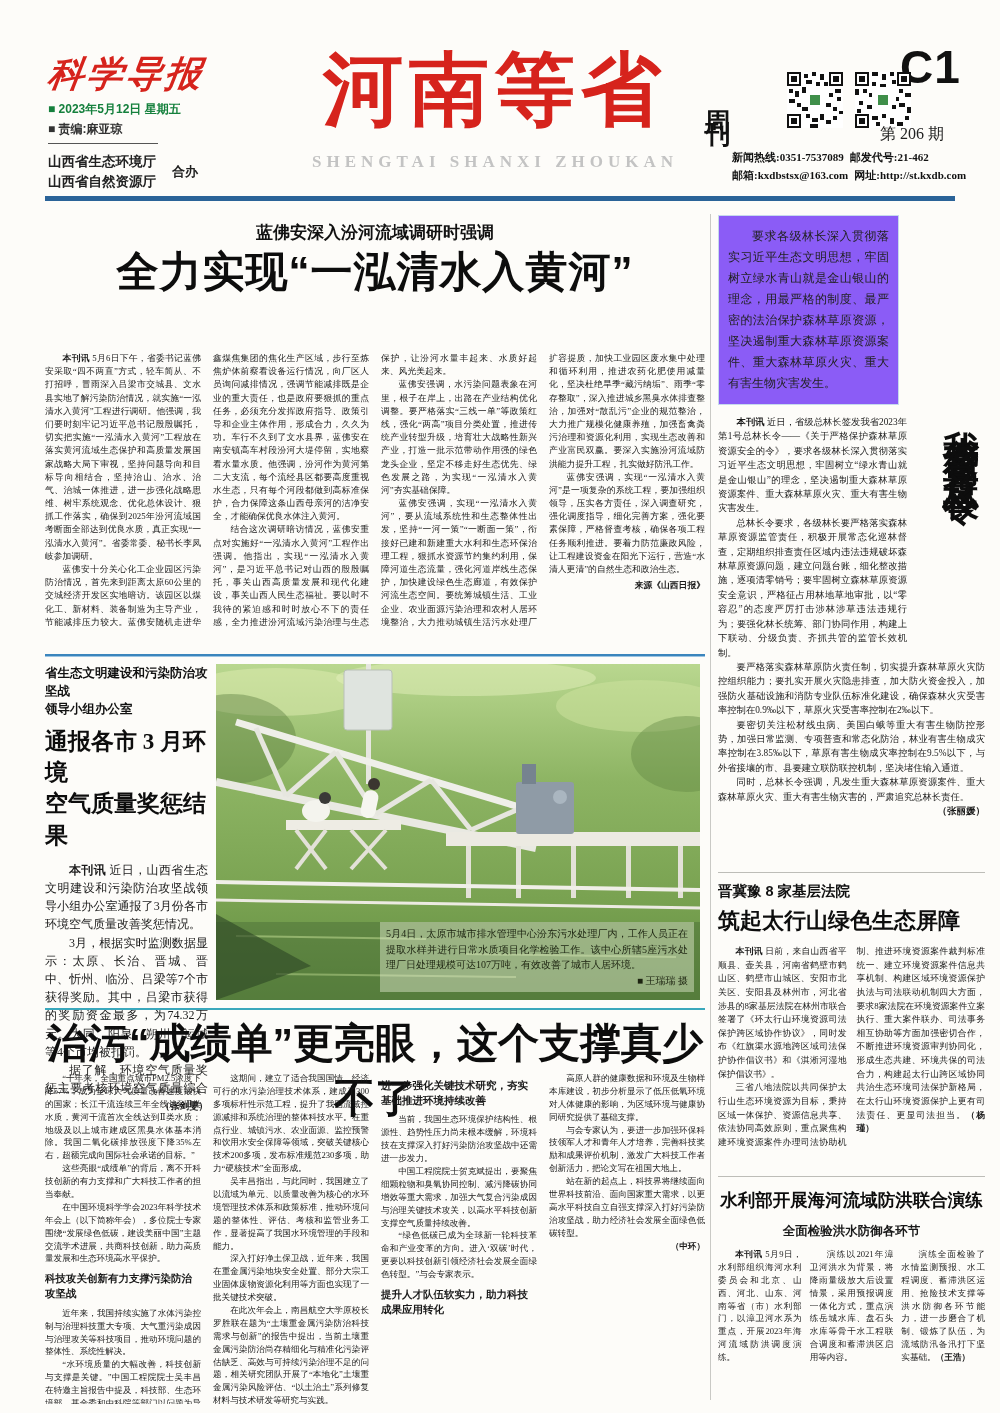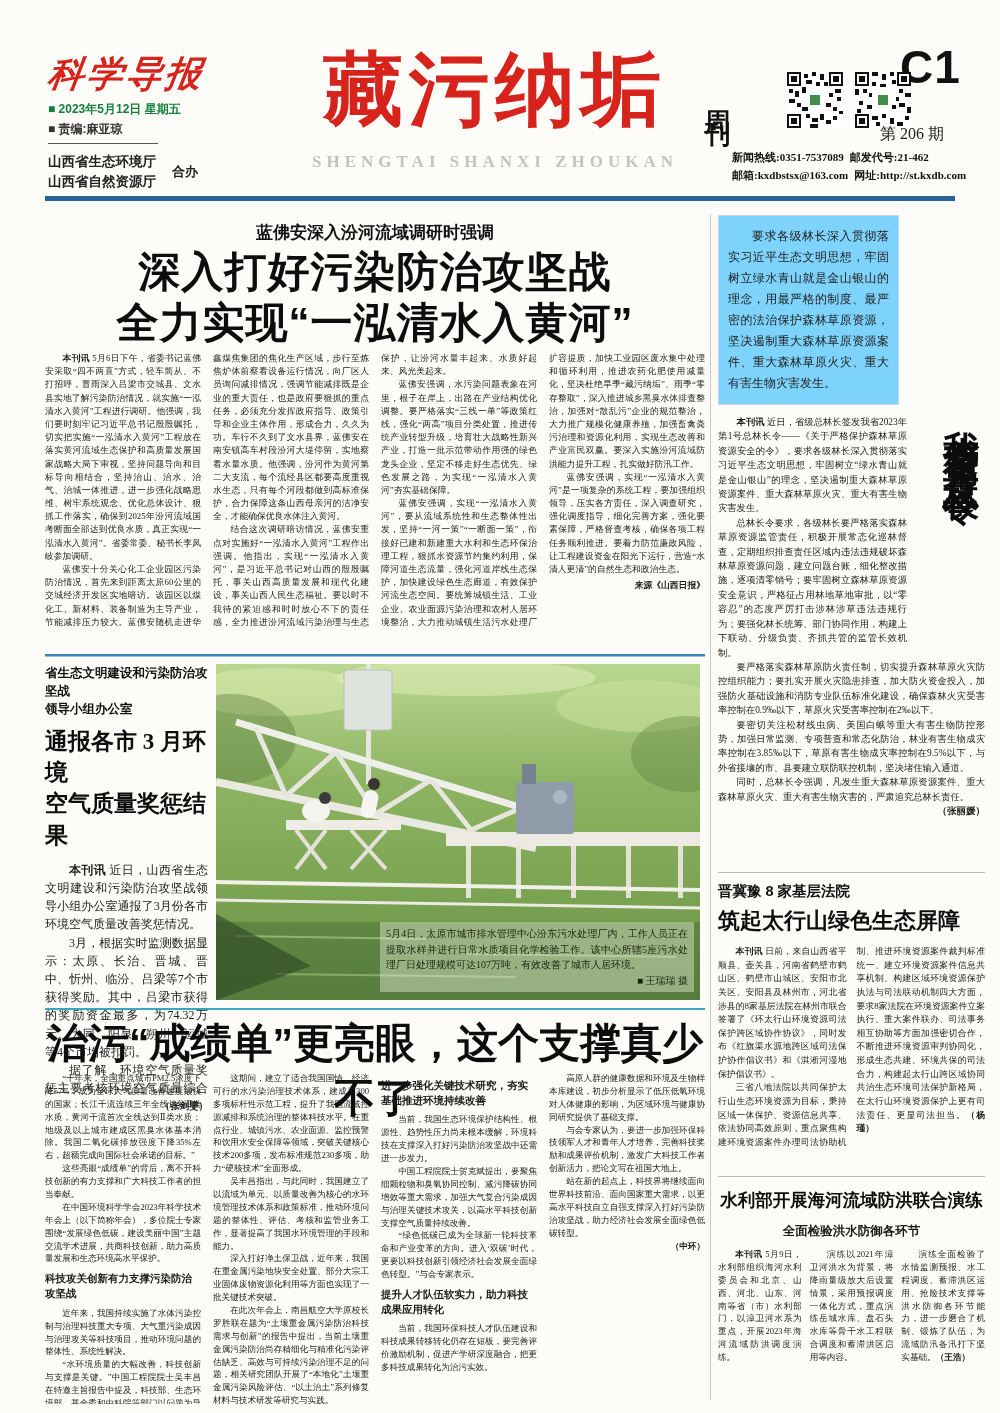--- a/index.html
+++ b/index.html
@@ -56,21 +56,21 @@
   .tech-cols{left:45px;top:1072px;width:660px;height:332px;display:flex;gap:12px;}
   .tech-cols .c{flex:1;overflow:hidden;font-size:8.6px;line-height:1.5;text-align:justify;}
   .tech-cols p{margin:0;text-indent:2em;}
   .tech-cols .sh{font-family:"Liberation Sans","DejaVu Sans",sans-serif;font-weight:bold;font-size:10.5px;
                  line-height:1.4;margin:6px 0;text-indent:0;text-align:left;}
   .tech-cols .by{display:block;text-align:right;font-weight:bold;}
   
   .forest{left:718px;top:215px;width:267px;height:650px;overflow:hidden;}
   .forest .vt{float:right;writing-mode:vertical-rl;text-orientation:upright;height:438px;width:78px;
               text-align:center;font-size:36px;font-weight:900;letter-spacing:6px;color:#0d0d0d;}
-  .forest .box{margin-right:86px;background:#7dd3fc;border:1px solid #c6d9ec;padding:10px 9px;
+  .forest .box{margin-right:86px;background:#8b5cf6;border:1px solid #c6d9ec;padding:10px 9px;
                font-size:12px;line-height:1.75;text-align:justify;text-indent:2em;color:#222;}
   .forest .fb{margin-top:10px;font-size:9.3px;line-height:1.55;text-align:justify;}
   .forest .fb p{margin:0;text-indent:2em;}
   .forest .by{text-align:right;font-weight:bold;font-size:9.5px;}
   .div-gray1{left:718px;top:872px;width:267px;height:1px;background:#bdbdb8;}
   .court{left:718px;top:882px;width:267px;}
   .court .k{font-size:14.5px;font-weight:bold;color:#111;}
   .court .t{font-size:22px;font-weight:900;margin-top:5px;color:#0d0d0d;}
   .court .b{margin-top:9px;column-count:2;column-gap:10px;font-size:8.8px;line-height:1.55;
             text-align:justify;height:238px;overflow:hidden;}
@@ -93,21 +93,21 @@
   <div class="abs logo">科学导报</div>
   <div class="abs dateline sans">■ 2023年5月12日 星期五</div>
   <div class="abs editorline sans">■ 责编:麻亚琼</div>
   <div class="abs leftrule"></div>
   <div class="abs orgs sans">
     <div>山西省生态环境厅</div>
     <div>山西省自然资源厅</div>
   </div>
   <div class="abs cohost sans">合办</div>
 
-  <div class="abs bigtitle">藏污纳垢</div>
+  <div class="abs bigtitle">河南等省</div>
   <div class="abs weekly">周刊</div>
   <div class="abs entitle">SHENGTAI SHANXI ZHOUKAN</div>
 
   <div class="abs pagecode sans">C1</div>
 
   <div class="abs qr1">
     <svg width="56" height="56" viewBox="0 0 29 29" shape-rendering="crispEdges">
       <rect width="29" height="29" fill="#fff"></rect>
       <g fill="#111">
         <path d="M0,0h7v7h-7z M1,1v5h5v-5z M2,2h3v3h-3z" fill-rule="evenodd"></path>
@@ -189,21 +189,20 @@
       <span>邮箱:kxdbstsx@163.com</span>
       <span>网址:http://st.kxdb.com</span>
     </div>
   </div>
 
   <div class="abs bluebar"></div>
   <div class="abs vrule"></div>
 
   <div class="abs lead-kicker sans">蓝佛安深入汾河流域调研时强调</div>
   <div class="abs lead-h sans">
-    <div>深入打好污染防治攻坚战</div>
     <div>全力实现“一泓清水入黄河”</div>
   </div>
   <div class="abs lead-body">
     <p><b>本刊讯</b><span> 5月6日下午，省委书记蓝佛安采取“四不两直”方式，轻车简从、不打招呼，冒雨深入吕梁市交城县、文水县实地了解污染防治情况，就实施“一泓清水入黄河”工程进行调研。他强调，我们要时刻牢记习近平总书记殷殷嘱托，切实把实施“一泓清水入黄河”工程放在落实黄河流域生态保护和高质量发展国家战略大局下审视，坚持问题导向和目标导向相结合，坚持治山、治水、治气、治城一体推进，进一步强化战略思维、树牢系统观念、优化总体设计、狠抓工作落实，确保到2025年汾河流域国考断面全部达到优良水质，真正实现“一泓清水入黄河”。省委常委、秘书长李凤岐参加调研。</span></p>
     <p>蓝佛安十分关心化工企业园区污染防治情况，首先来到距离太原60公里的交城经济开发区实地暗访。该园区以煤化工、新材料、装备制造为主导产业，节能减排压力较大。蓝佛安随机走进华鑫煤焦集团的焦化生产区域，步行至炼焦炉体前察看设备运行情况，向厂区人员询问减排情况，强调节能减排既是企业的重大责任，也是政府要狠抓的重点任务，必须充分发挥政府指导、政策引导和企业主体作用，形成合力，久久为功。车行不久到了文水县界，蓝佛安在南安镇高车村段汾河大堤停留，实地察看水量水质。他强调，汾河作为黄河第二大支流，每个流经县区都要高度重视水生态，只有每个河段都做到高标准保护，合力保障这条山西母亲河的洁净安全，才能确保优良水体注入黄河。</p>
     <p>结合这次调研暗访情况，蓝佛安重点对实施好“一泓清水入黄河”工程作出强调。他指出，实现“一泓清水入黄河”，是习近平总书记对山西的殷殷嘱托，事关山西高质量发展和现代化建设，事关山西人民生态福祉。要以时不我待的紧迫感和时时放心不下的责任感，全力推进汾河流域污染治理与生态保护，让汾河水量丰起来、水质好起来、风光美起来。</p>
     <p>蓝佛安强调，水污染问题表象在河里，根子在岸上，出路在产业结构优化调整。要严格落实“三线一单”等政策红线，强化“两高”项目分类处置，推进传统产业转型升级，培育壮大战略性新兴产业，打造一批示范带动作用强的绿色龙头企业，坚定不移走好生态优先、绿色发展之路，为实现“一泓清水入黄河”夯实基础保障。</p>
     <p>蓝佛安强调，实现“一泓清水入黄河”，要从流域系统性和生态整体性出发，坚持“一河一策”“一断面一策”，衔接好已建和新建重大水利和生态环保治理工程，狠抓水资源节约集约利用，保障河道生态流量，强化河道岸线生态保护，加快建设绿色生态廊道，有效保护河流生态空间。要统筹城镇生活、工业企业、农业面源污染治理和农村人居环境整治，大力推动城镇生活污水处理厂扩容提质，加快工业园区废水集中处理和循环利用，推进农药化肥使用减量化，坚决杜绝旱季“藏污纳垢”、雨季“零存整取”，深入推进城乡黑臭水体排查整治，加强对“散乱污”企业的规范整治，大力推广规模化健康养殖，加强畜禽粪污治理和资源化利用，实现生态改善和产业富民双赢。要深入实施汾河流域防洪能力提升工程，扎实做好防汛工作。</p>
     <p>蓝佛安强调，实现“一泓清水入黄河”是一项复杂的系统工程，要加强组织领导，压实各方责任，深入调查研究，强化调度指导，细化完善方案，强化要素保障，严格督查考核，确保各项工程任务顺利推进。要着力防范廉政风险，让工程建设资金在阳光下运行，营造“水清人更清”的自然生态和政治生态。</p>
     <span class="src">来源《山西日报》</span>
@@ -302,21 +301,20 @@
       <p>深入打好净土保卫战，近年来，我国在重金属污染地块安全处置、部分大宗工业固体废物资源化利用等方面也实现了一批关键技术突破。</p>
       <p>在此次年会上，南昌航空大学原校长罗胜联在题为“土壤重金属污染防治科技需求与创新”的报告中提出，当前土壤重金属污染防治尚存精细化与精准化污染评估缺乏、高效与可持续污染治理不足的问题，相关研究团队开展了“本地化”土壤重金属污染风险评估、“以土治土”系列修复材料与技术研发等研究与实践。</p>
 
     </div>
     <div class="c">
       <div class="sh">进一步强化关键技术研究，夯实基础推进环境持续改善</div>
       <p>当前，我国生态环境保护结构性、根源性、趋势性压力尚未根本缓解，环境科技在支撑深入打好污染防治攻坚战中还需进一步发力。</p>
       <p>中国工程院院士贺克斌提出，要聚焦细颗粒物和臭氧协同控制、减污降碳协同增效等重大需求，加强大气复合污染成因与治理关键技术攻关，以高水平科技创新支撑空气质量持续改善。</p>
       <p>“绿色低碳已成为全球新一轮科技革命和产业变革的方向。进入‘双碳’时代，更要以科技创新引领经济社会发展全面绿色转型。”与会专家表示。</p>
       <div class="sh">提升人才队伍软实力，助力科技成果应用转化</div>
-      <p>当前，我国环保科技人才队伍建设和科技成果转移转化仍存在短板，要完善评价激励机制，促进产学研深度融合，把更多科技成果转化为治污实效。</p>
     </div>
     <div class="c">
       <p>高原人群的健康数据和环境及生物样本库建设，初步分析显示了低压低氧环境对人体健康的影响，为区域环境与健康协同研究提供了基础支撑。</p>
       <p>与会专家认为，要进一步加强环保科技领军人才和青年人才培养，完善科技奖励和成果评价机制，激发广大科技工作者创新活力，把论文写在祖国大地上。</p>
       <p>站在新的起点上，科技界将继续面向世界科技前沿、面向国家重大需求，以更高水平科技自立自强支撑深入打好污染防治攻坚战，助力经济社会发展全面绿色低碳转型。</p>
       <span class="by">（中环）</span>
     </div>
   </div>
 
   <div class="abs forest">

